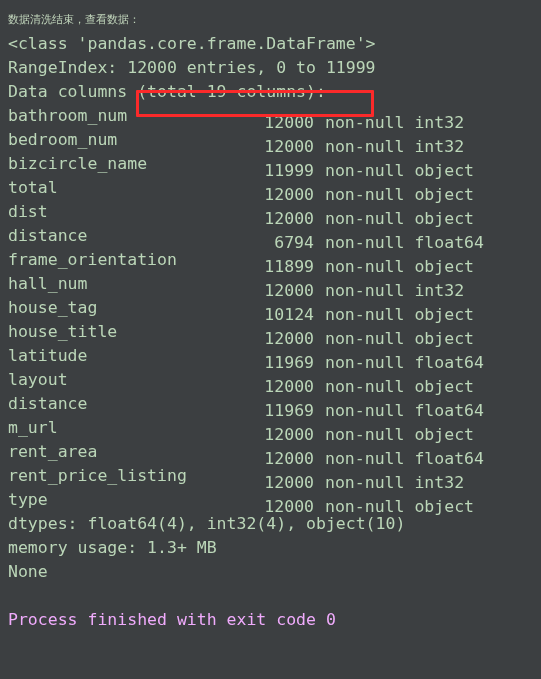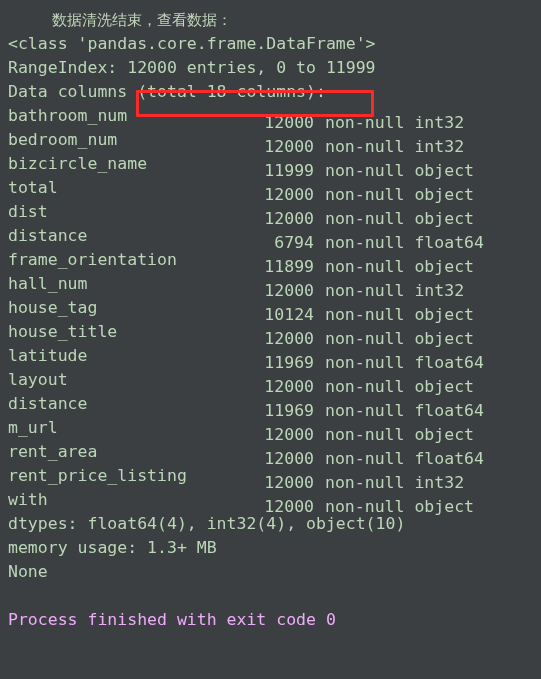--- a/index.html
+++ b/index.html
@@ -20,23 +20,22 @@
     box-sizing: border-box;
     padding: 8px 0 0 8px;
   }
   .line {
     white-space: pre;
     height: 24px;
     letter-spacing: 0px;
   }
   .line.cjk {
     font-family: "DejaVu Sans", "Liberation Sans", sans-serif;
-    font-size: 15px;
+    font-size: 11px;
     color: #c2d6bc;
-    margin-left: 44px;
   }
   .line.gray {
     color: #f0abfc;
   }
   .line.blank {
     height: 24px;
   }
   
   .col-row {
     white-space: pre;
@@ -73,40 +72,40 @@
 <body>
 
 <div id="console">
 
   <div class="line cjk">数据清洗结束，查看数据：</div>
 
   <div class="line">&lt;class 'pandas.core.frame.DataFrame'&gt;</div>
 
   <div class="line">RangeIndex: 12000 entries, 0 to 11999</div>
 
-  <div class="line">Data columns (total 18 columns):</div>
+  <div class="line">Data columns (total 19 columns):</div>
 
   <div id="column-list">
       <div class="col-row"><span class="col-name">bathroom_num</span><span class="col-count">12000</span><span class="col-rest">non-null int32</span></div>
       <div class="col-row"><span class="col-name">bedroom_num</span><span class="col-count">12000</span><span class="col-rest">non-null int32</span></div>
       <div class="col-row"><span class="col-name">bizcircle_name</span><span class="col-count">11999</span><span class="col-rest">non-null object</span></div>
       <div class="col-row"><span class="col-name">total</span><span class="col-count">12000</span><span class="col-rest">non-null object</span></div>
       <div class="col-row"><span class="col-name">dist</span><span class="col-count">12000</span><span class="col-rest">non-null object</span></div>
       <div class="col-row"><span class="col-name">distance</span><span class="col-count">6794</span><span class="col-rest">non-null float64</span></div>
       <div class="col-row"><span class="col-name">frame_orientation</span><span class="col-count">11899</span><span class="col-rest">non-null object</span></div>
       <div class="col-row"><span class="col-name">hall_num</span><span class="col-count">12000</span><span class="col-rest">non-null int32</span></div>
       <div class="col-row"><span class="col-name">house_tag</span><span class="col-count">10124</span><span class="col-rest">non-null object</span></div>
       <div class="col-row"><span class="col-name">house_title</span><span class="col-count">12000</span><span class="col-rest">non-null object</span></div>
       <div class="col-row"><span class="col-name">latitude</span><span class="col-count">11969</span><span class="col-rest">non-null float64</span></div>
       <div class="col-row"><span class="col-name">layout</span><span class="col-count">12000</span><span class="col-rest">non-null object</span></div>
       <div class="col-row"><span class="col-name">distance</span><span class="col-count">11969</span><span class="col-rest">non-null float64</span></div>
       <div class="col-row"><span class="col-name">m_url</span><span class="col-count">12000</span><span class="col-rest">non-null object</span></div>
       <div class="col-row"><span class="col-name">rent_area</span><span class="col-count">12000</span><span class="col-rest">non-null float64</span></div>
       <div class="col-row"><span class="col-name">rent_price_listing</span><span class="col-count">12000</span><span class="col-rest">non-null int32</span></div>
-      <div class="col-row"><span class="col-name">with</span><span class="col-count">12000</span><span class="col-rest">non-null object</span></div>
+      <div class="col-row"><span class="col-name">type</span><span class="col-count">12000</span><span class="col-rest">non-null object</span></div>
     </div>
 
   <div class="line">dtypes: float64(4), int32(4), object(10)</div>
 
   <div class="line">memory usage: 1.3+ MB</div>
 
   <div class="line">None</div>
 
   <div class="line blank"></div>
 

